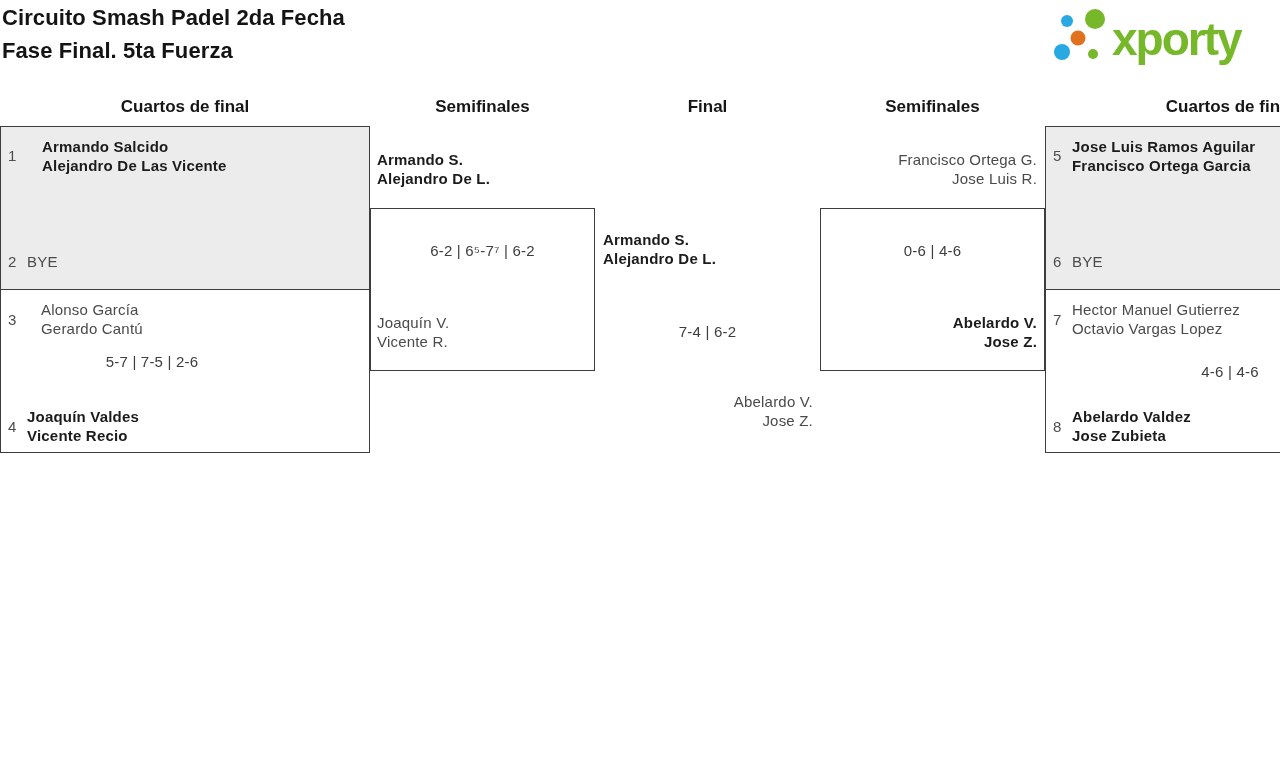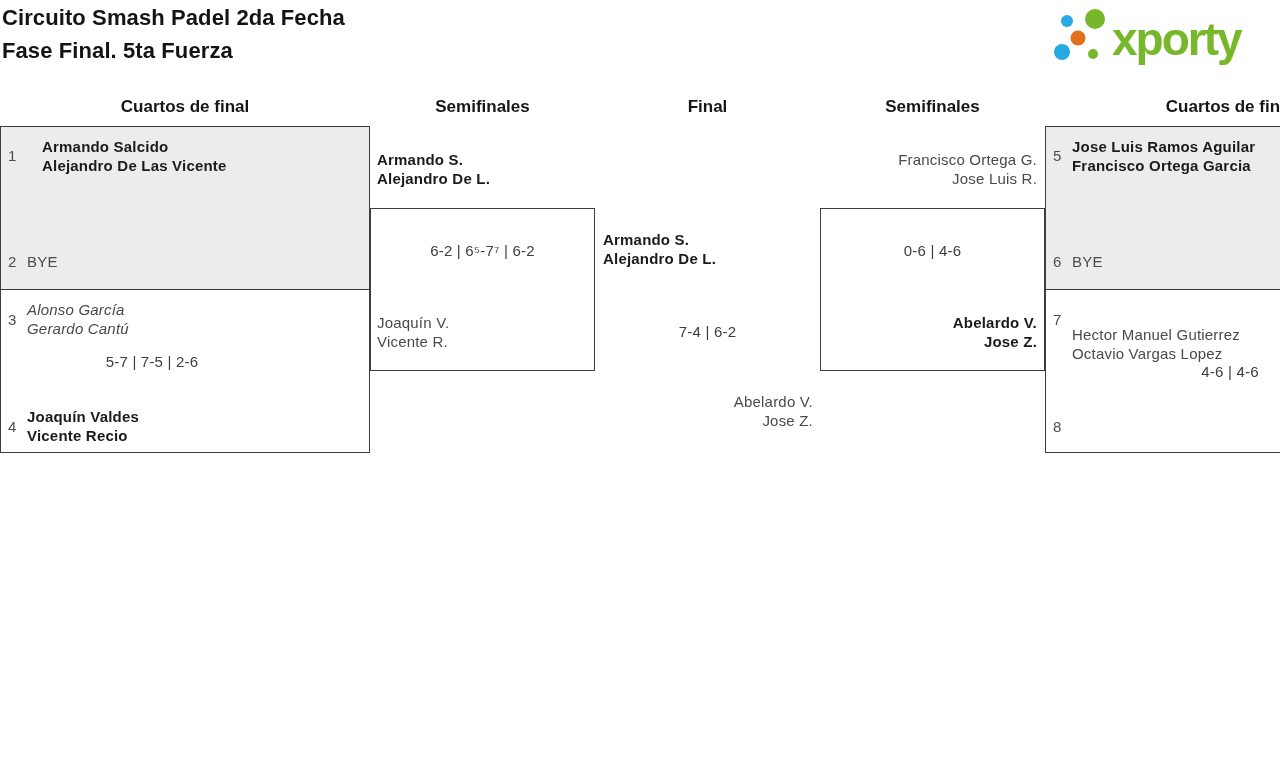--- a/index.html
+++ b/index.html
@@ -103,21 +103,21 @@
 
   <div class="seed" style="left:8px; top:146px;">1</div>
   <div class="team winner" style="left:27px; top:137px;margin-left:15px;">
     <div>Armando Salcido</div>
     <div>Alejandro De Las Vicente</div>
   </div>
   <div class="seed" style="left:8px; top:252px;">2</div>
   <div class="team" style="left:27px; top:252px;">BYE</div>
 
   <div class="seed" style="left:8px; top:310px;">3</div>
-  <div class="team" style="left:27px; top:300px;font-style:italic;">
+  <div class="team" style="left:41px; top:300px;">
     <div>Alonso García</div>
     <div>Gerardo Cantú</div>
   </div>
   <div class="score" style="left:0; top:352px; width:304px;">5-7 | 7-5 | 2-6</div>
   <div class="seed" style="left:8px; top:417px;">4</div>
   <div class="team winner" style="left:27px; top:407px;">
     <div>Joaquín Valdes</div>
     <div>Vicente Recio</div>
   </div>
 
@@ -153,20 +153,24 @@
 
   <div class="seed" style="left:1053px; top:146px;">5</div>
   <div class="team winner" style="left:1072px; top:137px;">
     <div>Jose Luis Ramos Aguilar</div>
     <div>Francisco Ortega Garcia</div>
   </div>
   <div class="seed" style="left:1053px; top:252px;">6</div>
   <div class="team" style="left:1072px; top:252px;">BYE</div>
 
   <div class="seed" style="left:1053px; top:310px;">7</div>
-  <div class="team" style="left:1072px; top:300px;margin-top:25px;">
+  <div class="team" style="left:1072px; top:300px;">
     <div>Hector Manuel Gutierrez</div>
     <div>Octavio Vargas Lopez</div>
   </div>
   <div class="score" style="left:1045px; top:362px; width:370px;">4-6 | 4-6</div>
   <div class="seed" style="left:1053px; top:417px;">8</div>
+  <div class="team winner" style="left:1072px; top:407px;">
+    <div>Abelardo Valdez</div>
+    <div>Jose Zubieta</div>
+  </div>
 
 </div>
 
 </body></html>

